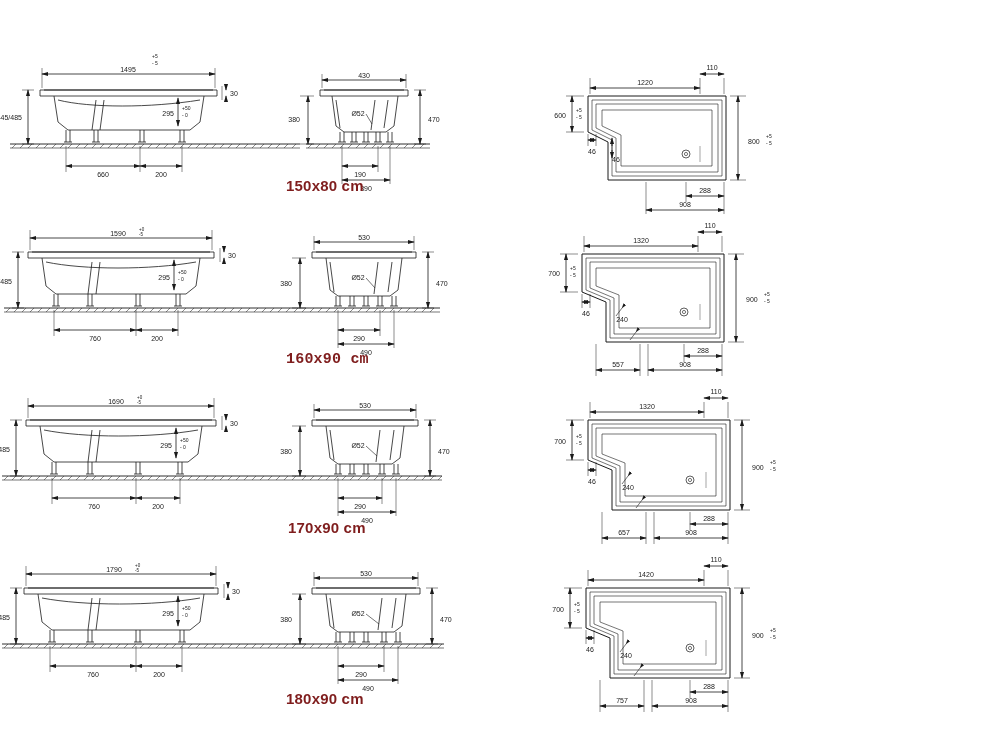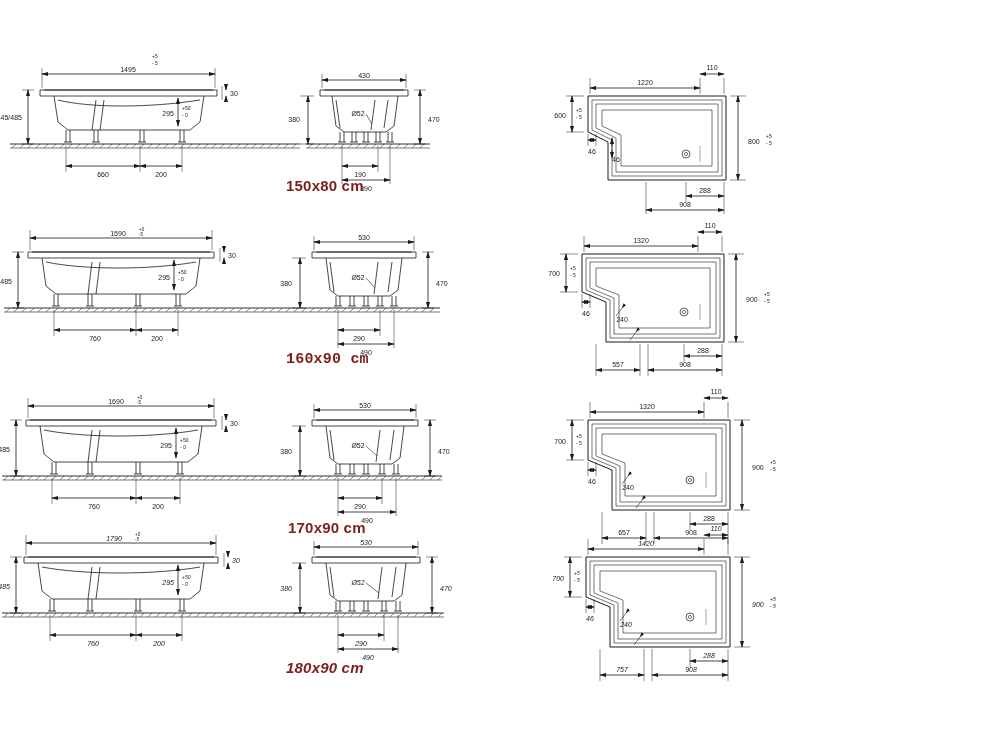--- a/index.html
+++ b/index.html
@@ -3,21 +3,21 @@
 <meta charset="utf-8">
 <style>
   html,body{margin:0;padding:0;}
   body{
     width:1006px;height:754px;background:#fff;
     font-family:"Liberation Sans", sans-serif;
     color:#1a1a1a;position:relative;overflow:hidden;
   }
   .sheet{position:absolute;inset:0;}
   .row{position:absolute;left:0;width:1006px;height:188px;}
-  .r0{top:34px;} .r1{top:204px;} .r2{top:374px;} .r3{top:513px;font-style:italic;}
+  .r0{top:34px;} .r1{top:204px;} .r2{top:374px;} .r3{top:544px;}
   .svgwrap{position:absolute;left:0;top:0;width:1006px;height:188px;}
   svg{display:block;}
   .size-label{
     position:absolute;font-size:15px;font-weight:bold;letter-spacing:0.2px;
     color:#7f1d1d;white-space:nowrap;
   }
   .lbl-0{left:286px;top:143px;}
   .lbl-1{left:286px;top:147px;font-family:Liberation Mono, monospace;}
   .lbl-2{left:288px;top:145px;}
   .lbl-3{left:286px;top:146px;}

